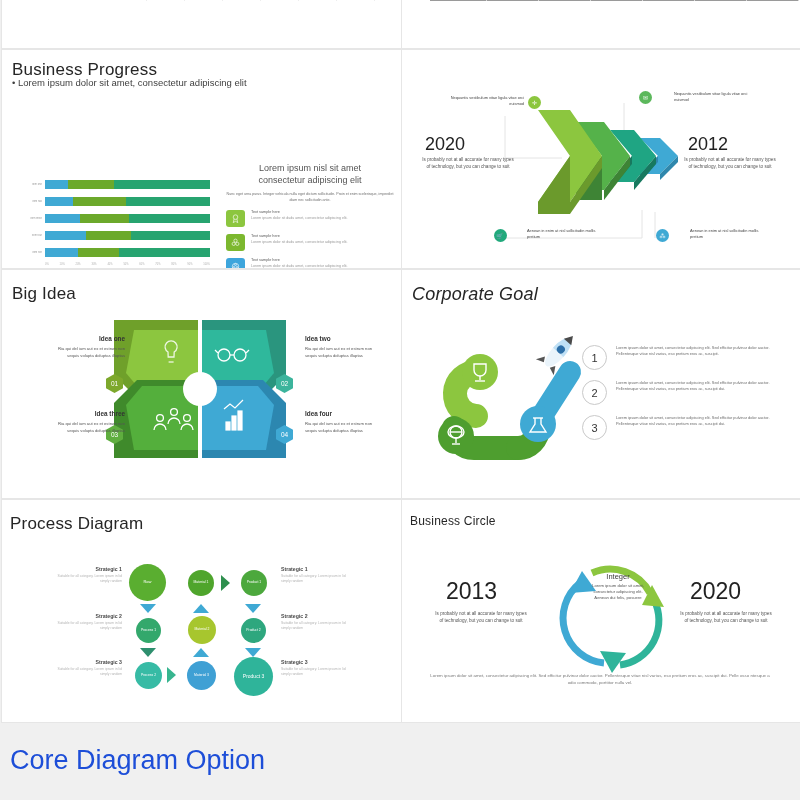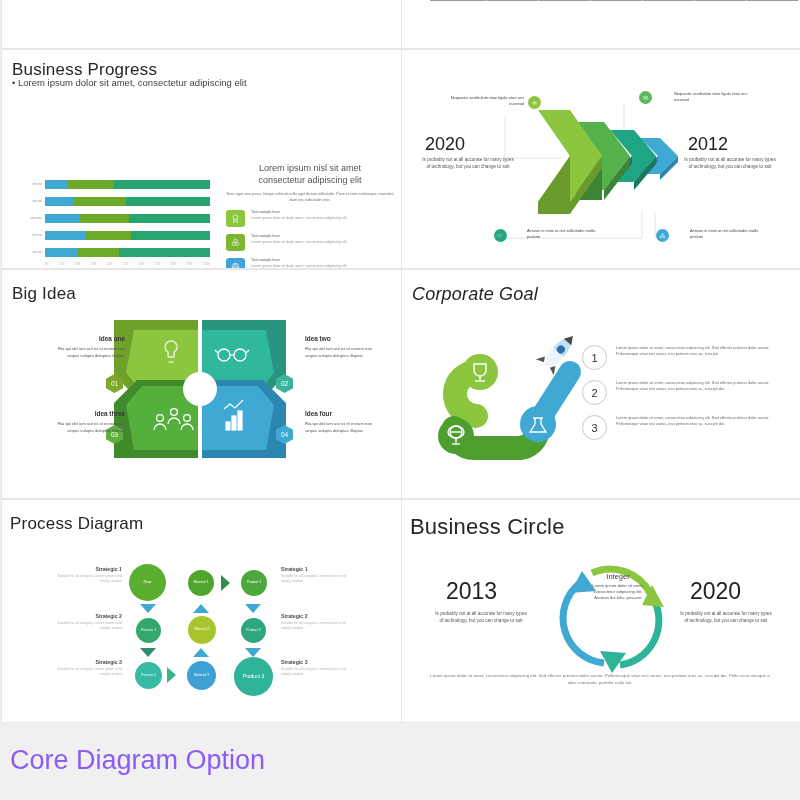--- a/index.html
+++ b/index.html
@@ -89,21 +89,21 @@
   .tri{position:absolute;width:0;height:0;}
 
   
   .bc-center{position:absolute;width:62px;text-align:center;}
   .bc-center .t{font-size:7.5px;color:#3c3c3c;}
   .bc-center .p{font-size:4.2px;color:#555;line-height:1.45;margin-top:2px;}
   .bc-foot{position:absolute;font-size:4.4px;color:#7a7a7a;line-height:1.7;
     text-align:center;width:340px;}
 
   
-  .bottom-title{position:absolute;left:10px;top:745px;font-size:27px;color:#8b5cf6;}
+  .bottom-title{position:absolute;left:10px;top:745px;font-size:27px;color:#1d4ed8;}
 </style>
 </head>
 <body>
 
 <div class="page">
 
   <div class="slide colL" style="top:-30px;height:78px;">
     <div class="tbl-ghost" style="left:85px;top:24px;">
       <div class="cell" style="width:60px;color:#c9c9c9;">Edit Product</div>
       <div class="cell" style="width:38px;"></div>
@@ -460,21 +460,21 @@
 
     <div class="tri" style="left:138px;top:148px;border-left:8px solid transparent;border-right:8px solid transparent;border-top:9px solid #2E8F6E;"></div>
     <div class="tri" style="left:191px;top:148px;border-left:8px solid transparent;border-right:8px solid transparent;border-bottom:9px solid #3FA9D4;"></div>
     <div class="tri" style="left:243px;top:148px;border-left:8px solid transparent;border-right:8px solid transparent;border-top:9px solid #3FA9D4;"></div>
 
     <div class="tri" style="left:219px;top:75px;border-top:8px solid transparent;border-bottom:8px solid transparent;border-left:9px solid #2E8F4E;"></div>
     <div class="tri" style="left:165px;top:167px;border-top:8px solid transparent;border-bottom:8px solid transparent;border-left:9px solid #37B58F;"></div>
   </div>
 
   <div class="slide colR r3">
-    <div class="slide-title" style="left:8px;top:14px;font-size:22px;">Business Circle</div>
+    <div class="slide-title" style="left:8px;top:14px;font-size:12px;">Business Circle</div>
 
     <svg width="160" height="130" style="position:absolute;left:140px;top:55px;">
       <g fill="none" stroke-width="7">
         <path d="M50 18 A45 45 0 0 1 108 38" stroke="#8CC63F"></path>
         <path d="M112 45 A45 45 0 0 1 78 110" stroke="#2FB49A"></path>
         <path d="M62 108 A45 45 0 0 1 38 28" stroke="#3FA9D4"></path>
       </g>
       <polygon points="110,30 122,52 100,50" fill="#8CC63F"></polygon>
       <polygon points="70,118 58,96 84,98" fill="#2FB49A"></polygon>
       <polygon points="40,16 54,36 28,38" fill="#3FA9D4"></polygon>

